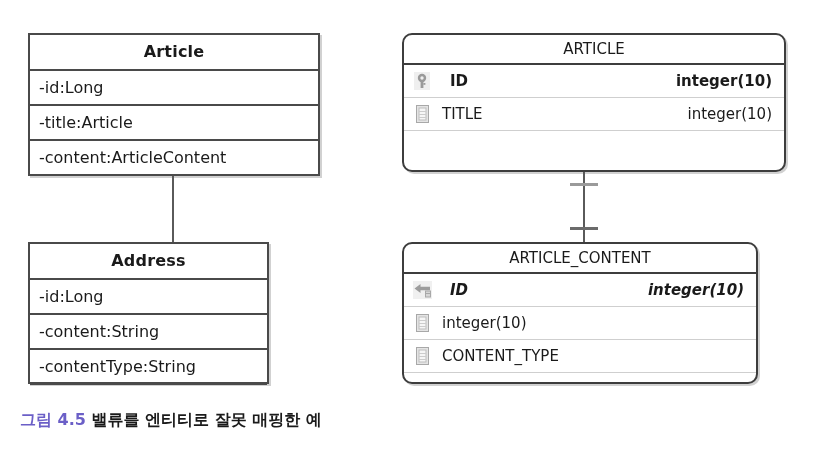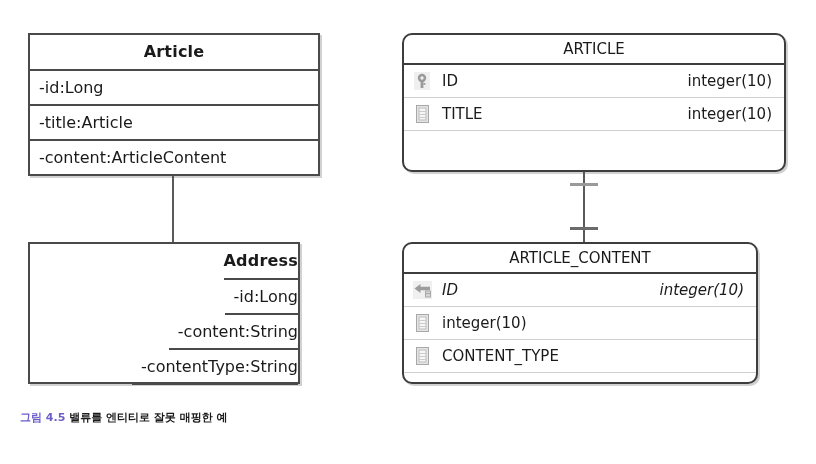--- a/index.html
+++ b/index.html
@@ -99,33 +99,33 @@
     height: 20px;
     flex: 0 0 20px;
     margin-right: 10px;
     display: inline-flex;
     align-items: center;
     justify-content: center;
   }
   .erd-colname { flex: 1 1 auto; white-space: nowrap; }
   .erd-type { flex: 0 0 auto; white-space: nowrap; }
 
-  .bold   { font-weight: normal; }
+  .bold   { font-weight: bold; margin-left: 8px; }
   .italic { font-style: italic; }
 
   
   .erd-link-v { background: #5a5a5a; width: 2px; }
   .erd-link-bar { background: #6b6b6b; height: 3px; }
   .erd-link-bar.light { background: #9a9a9a; }
 
   
   .caption {
     position: absolute;
     font-family: "DejaVu Sans", "Liberation Sans", sans-serif;
-    font-size: 11px;
+    font-size: 16px;
     font-weight: bold;
     white-space: nowrap;
   }
   .caption-label { color: #6b5fc7; }
   .caption-text  { color: #1a1a1a; font-weight: bold; }
 </style>
 </head>
 <body>
 
 <div class="figure-canvas">
@@ -133,21 +133,21 @@
   <div class="abs uml-box" style="left:28px; top:33px; width:292px; height:143px;">
     <div class="uml-title">Article</div>
     <div class="uml-attr">-id:Long</div>
     <div class="uml-attr">-title:Article</div>
     <div class="uml-attr">-content:ArticleContent</div>
     <div class="uml-pad"></div>
   </div>
 
   <div class="abs uml-link" style="left:172px; top:176px; height:66px;"></div>
 
-  <div class="abs uml-box" style="left:28px; top:242px; width:272px; height:142px;align-items:flex-end;">
+  <div class="abs uml-box" style="left:28px; top:242px; width:241px; height:142px;">
     <div class="uml-title">Address</div>
     <div class="uml-attr">-id:Long</div>
     <div class="uml-attr">-content:String</div>
     <div class="uml-attr">-contentType:String</div>
     <div class="uml-pad"></div>
   </div>
 
   <div class="abs erd-box" style="left:402px; top:33px; width:384px; height:139px;">
     <div class="erd-title">ARTICLE</div>
 

